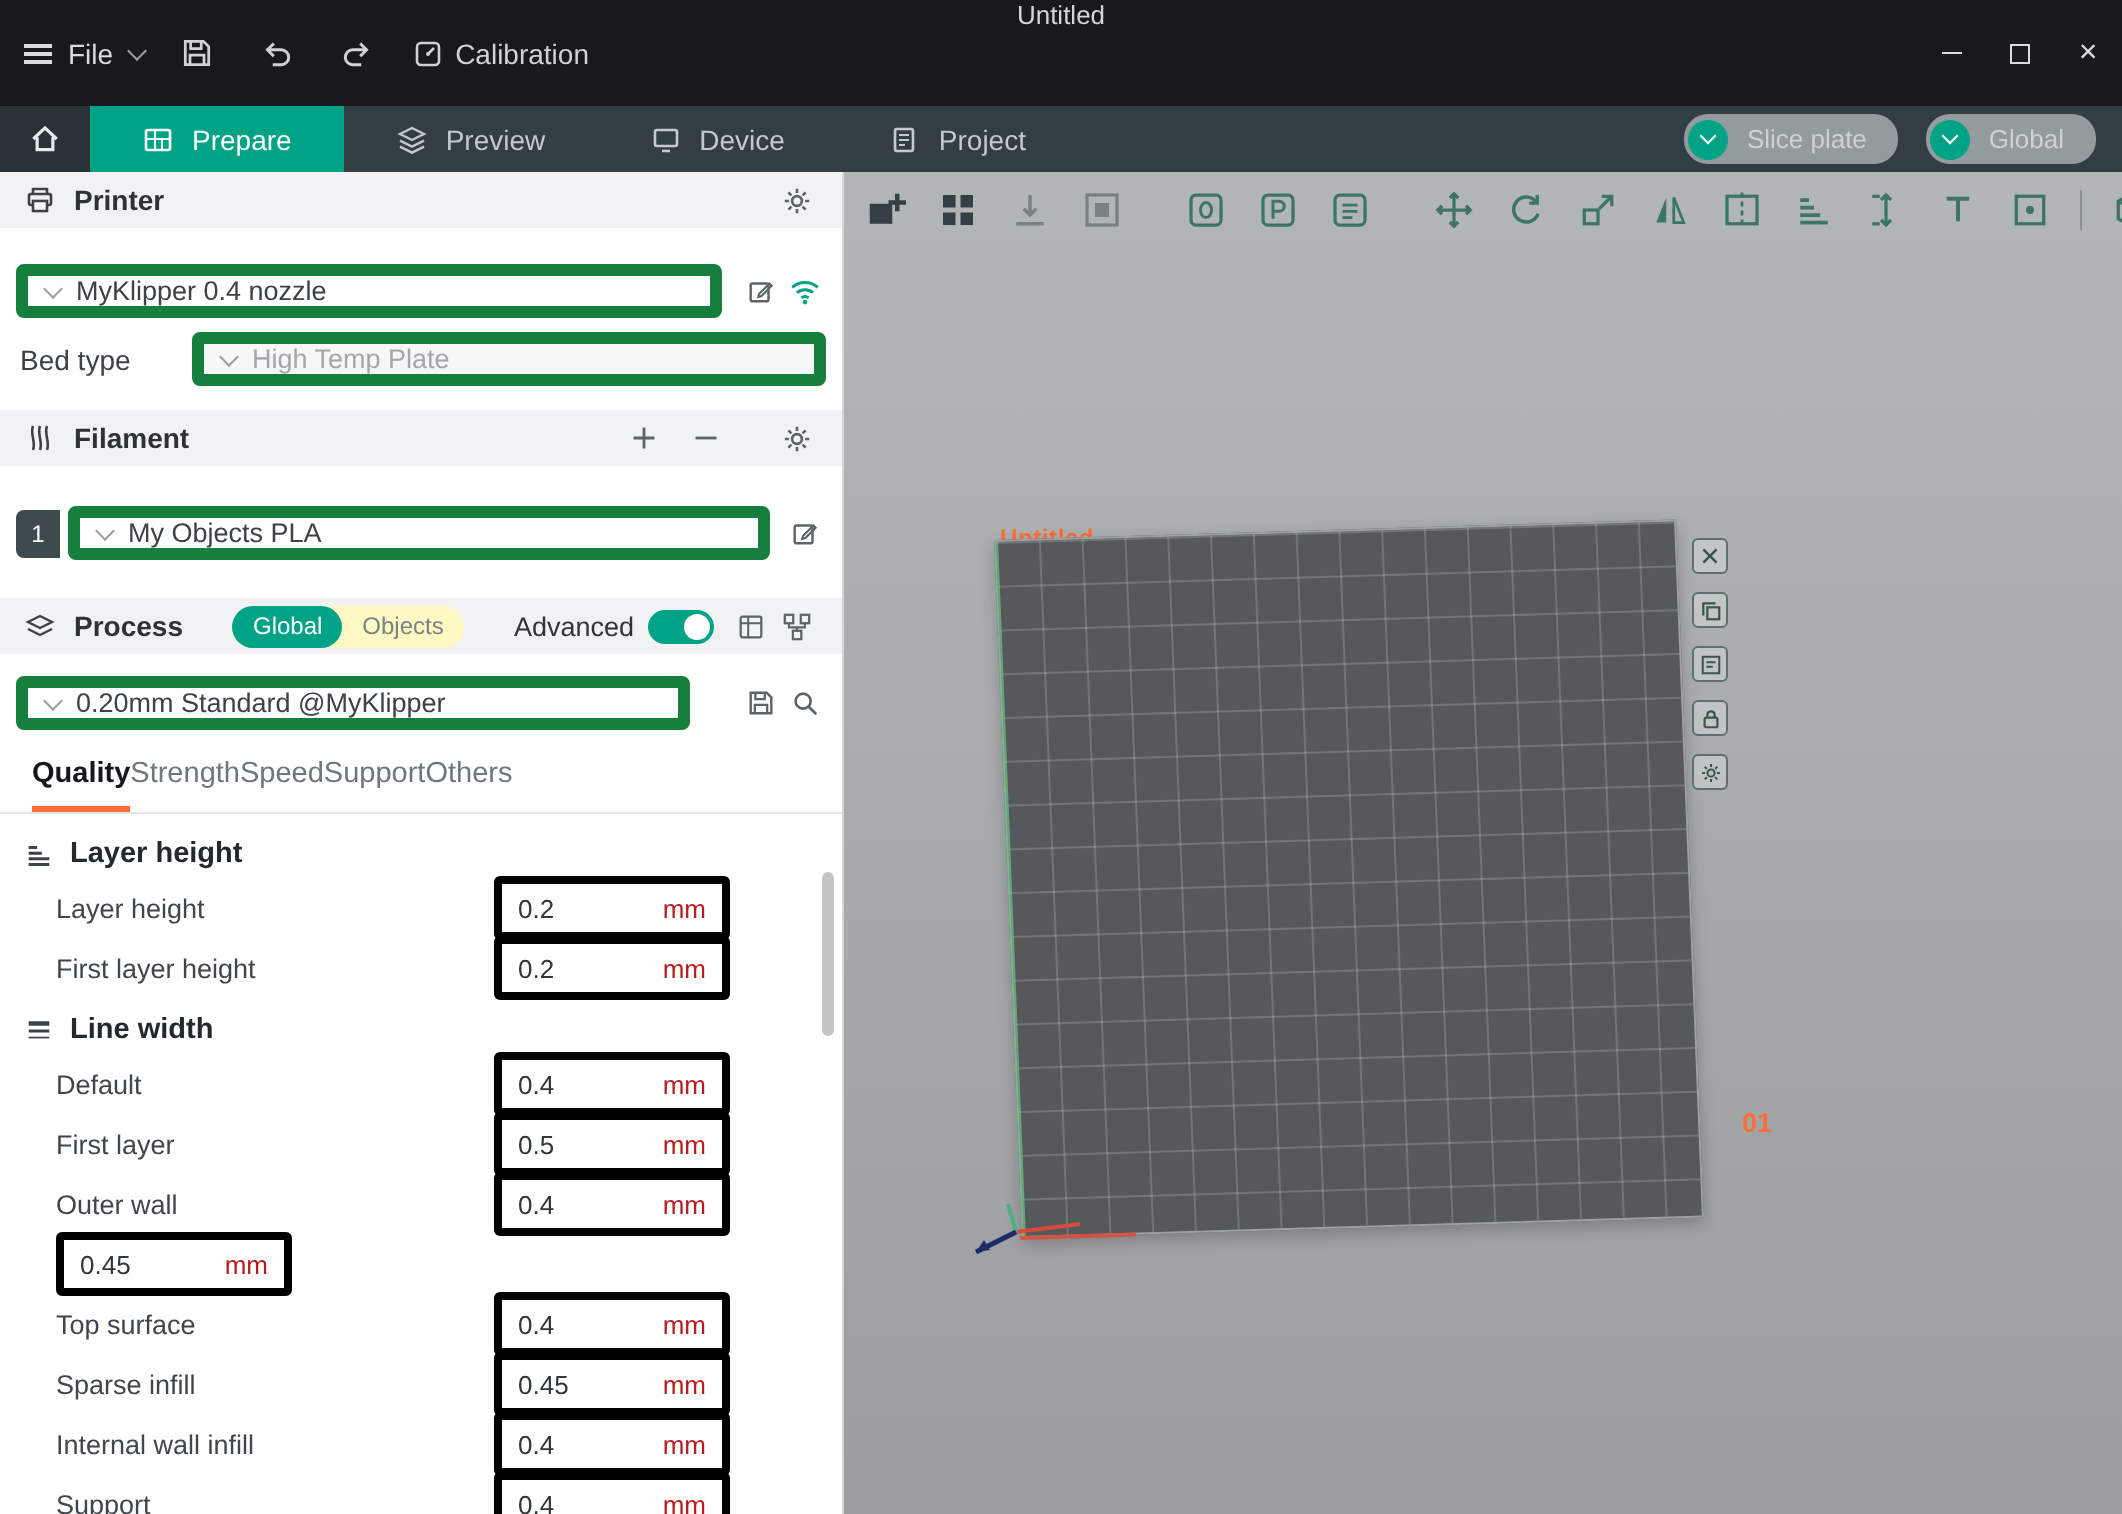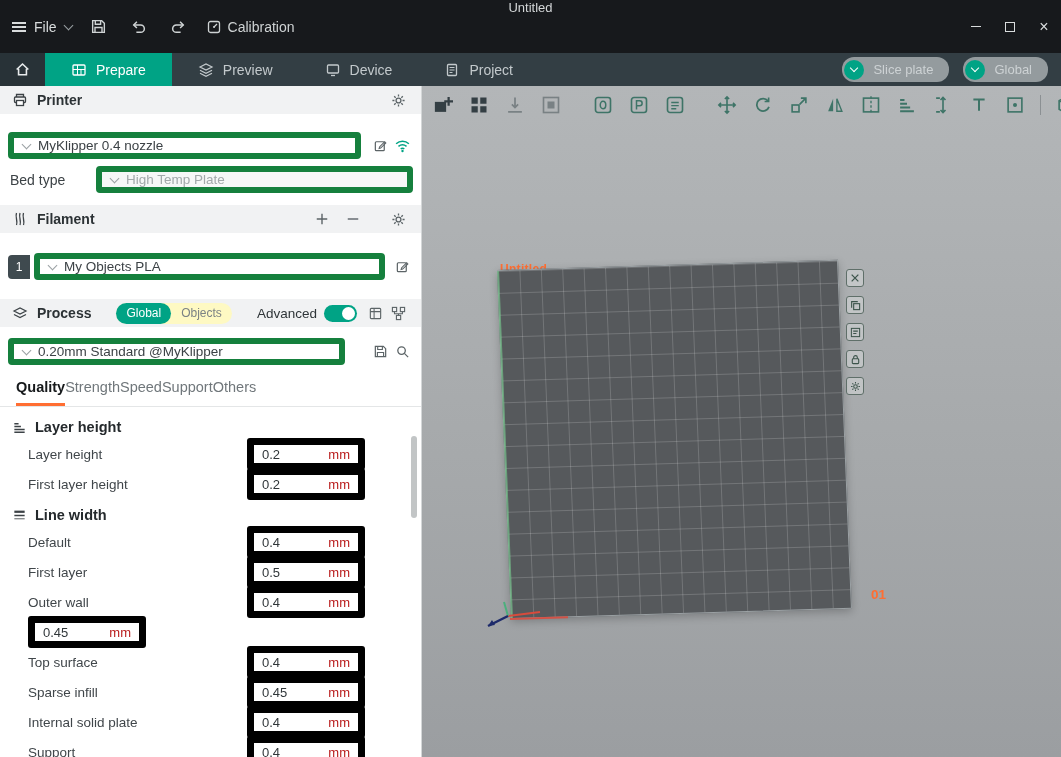--- a/index.html
+++ b/index.html
@@ -55,21 +55,21 @@
   .adv-label { font-size: 13.5px; color: #2f3538; }
   .switch { width: 33px; height: 17px; border-radius: 9px; background: #00A385; position: relative; }
   .switch::after { content: ""; position: absolute; width: 13px; height: 13px; border-radius: 50%; background: #fff; right: 2px; top: 2px; }
   .ptabs { display: flex; padding: 14px 0 0 16px; border-bottom: 1px solid #e4e6e7; }
   .ptab { padding-bottom: 8px; color: #70777b; font-size: 14.5px; border-bottom: 3px solid transparent; }
   .ptab.active { color: #16191b; font-weight: bold; border-bottom-color: #FF6E32; }
   .cat { display: flex; align-items: center; gap: 8px; padding: 12px 12px 4px; font-weight: bold; font-size: 14.5px; color: #24292c; }
   .cat svg { color: #3c4246; }
   .prow { display: flex; align-items: center; height: 30px; padding-left: 28px; padding-right: 56px; }
   .prow .plabel { flex: 1; font-size: 13.5px; color: #40464a; }
-  .pbox { width: 118px; height: 32px; border: 7px solid #000000; border-radius: 3px; display: flex; align-items: center; padding: 0 8px; background: #fff; }
+  .pbox { width: 118px; height: 32px; border: 4px solid #000000; border-radius: 3px; display: flex; align-items: center; padding: 0 8px; background: #fff; }
   .pbox input { flex: 1; min-width: 0; border: none; outline: none; font: 13px "Liberation Sans", sans-serif; color: #303639; background: transparent; }
   .punit { color: #b91c1c; font-size: 13px; }
   .sb-scroll { position: absolute; right: 4px; top: 350px; width: 6px; height: 82px; background: #c2c5c6; border-radius: 3px; }
 
   
   .viewport { flex: 1; position: relative; background: linear-gradient(180deg, #b3b6b8 0%, #a6a9ab 55%, #9b9ea1 100%); overflow: hidden; }
   .vtoolbar { position: absolute; top: 6px; left: 8px; display: flex; align-items: center; gap: 10px; }
   .vicon { width: 26px; height: 26px; display: flex; align-items: center; justify-content: center; }
   .vicon.dark { color: #343f44; }
   .vicon.gray { color: #798184; }
@@ -83,21 +83,21 @@
       linear-gradient(rgba(255,255,255,0.17) 1px, transparent 1px),
       linear-gradient(90deg, rgba(255,255,255,0.17) 1px, transparent 1px);
     background-size: 21.4px 21.9px;
     border: 1px solid #9ba1a4;
     transform: matrix(1, -0.03, 0.04, 1, 0, 0);
     transform-origin: 0 0;
     box-shadow: 0 3px 8px rgba(0,0,0,0.22); }
   .plate::before { content: ""; position: absolute; left: -1px; top: 0; bottom: 0; width: 2px; background: rgba(100,195,125,0.55); }
   .plate::after { content: ""; position: absolute; left: -2px; bottom: -2px; width: 58px; height: 2px; background: rgba(225,72,58,0.85); }
   .plate-label { position: absolute; left: 78px; top: 176px; color: #FF6E32; font-weight: bold; font-size: 12px; letter-spacing: 0.3px; }
-  .plate-number { position: absolute; left: 449px; top: 501px; color: #FF6E32; font-weight: bold; font-size: 13.5px; }
+  .plate-number { position: absolute; left: 449px; top: 468px; color: #FF6E32; font-weight: bold; font-size: 13.5px; }
   .pstack { position: absolute; left: 424px; top: 183px; display: flex; flex-direction: column; gap: 9px; }
   .pstack-item { width: 18px; height: 18px; border: 1px solid #5f6f69; border-radius: 3px; background: rgba(238,242,240,0.35); display: flex; align-items: center; justify-content: center; color: #3c544b; }
   .axes { position: absolute; left: 58px; top: 512px; }
 </style>
 </head>
 <body>
 
 <div class="app">
 
   <div class="titlebar">
@@ -406,21 +406,21 @@
         </div>
       </div>
       <div class="prow">
         <span class="plabel">Sparse infill</span>
         <div class="pbox">
           <input value="0.45" style="">
           <span class="punit">mm</span>
         </div>
       </div>
       <div class="prow">
-        <span class="plabel">Internal solid plate</span>
+        <span class="plabel">Internal wall infill</span>
         <div class="pbox">
           <input value="0.4" style="">
           <span class="punit">mm</span>
         </div>
       </div>
       <div class="prow">
         <span class="plabel">Support</span>
         <div class="pbox">
           <input value="0.4" style="">
           <span class="punit">mm</span>

